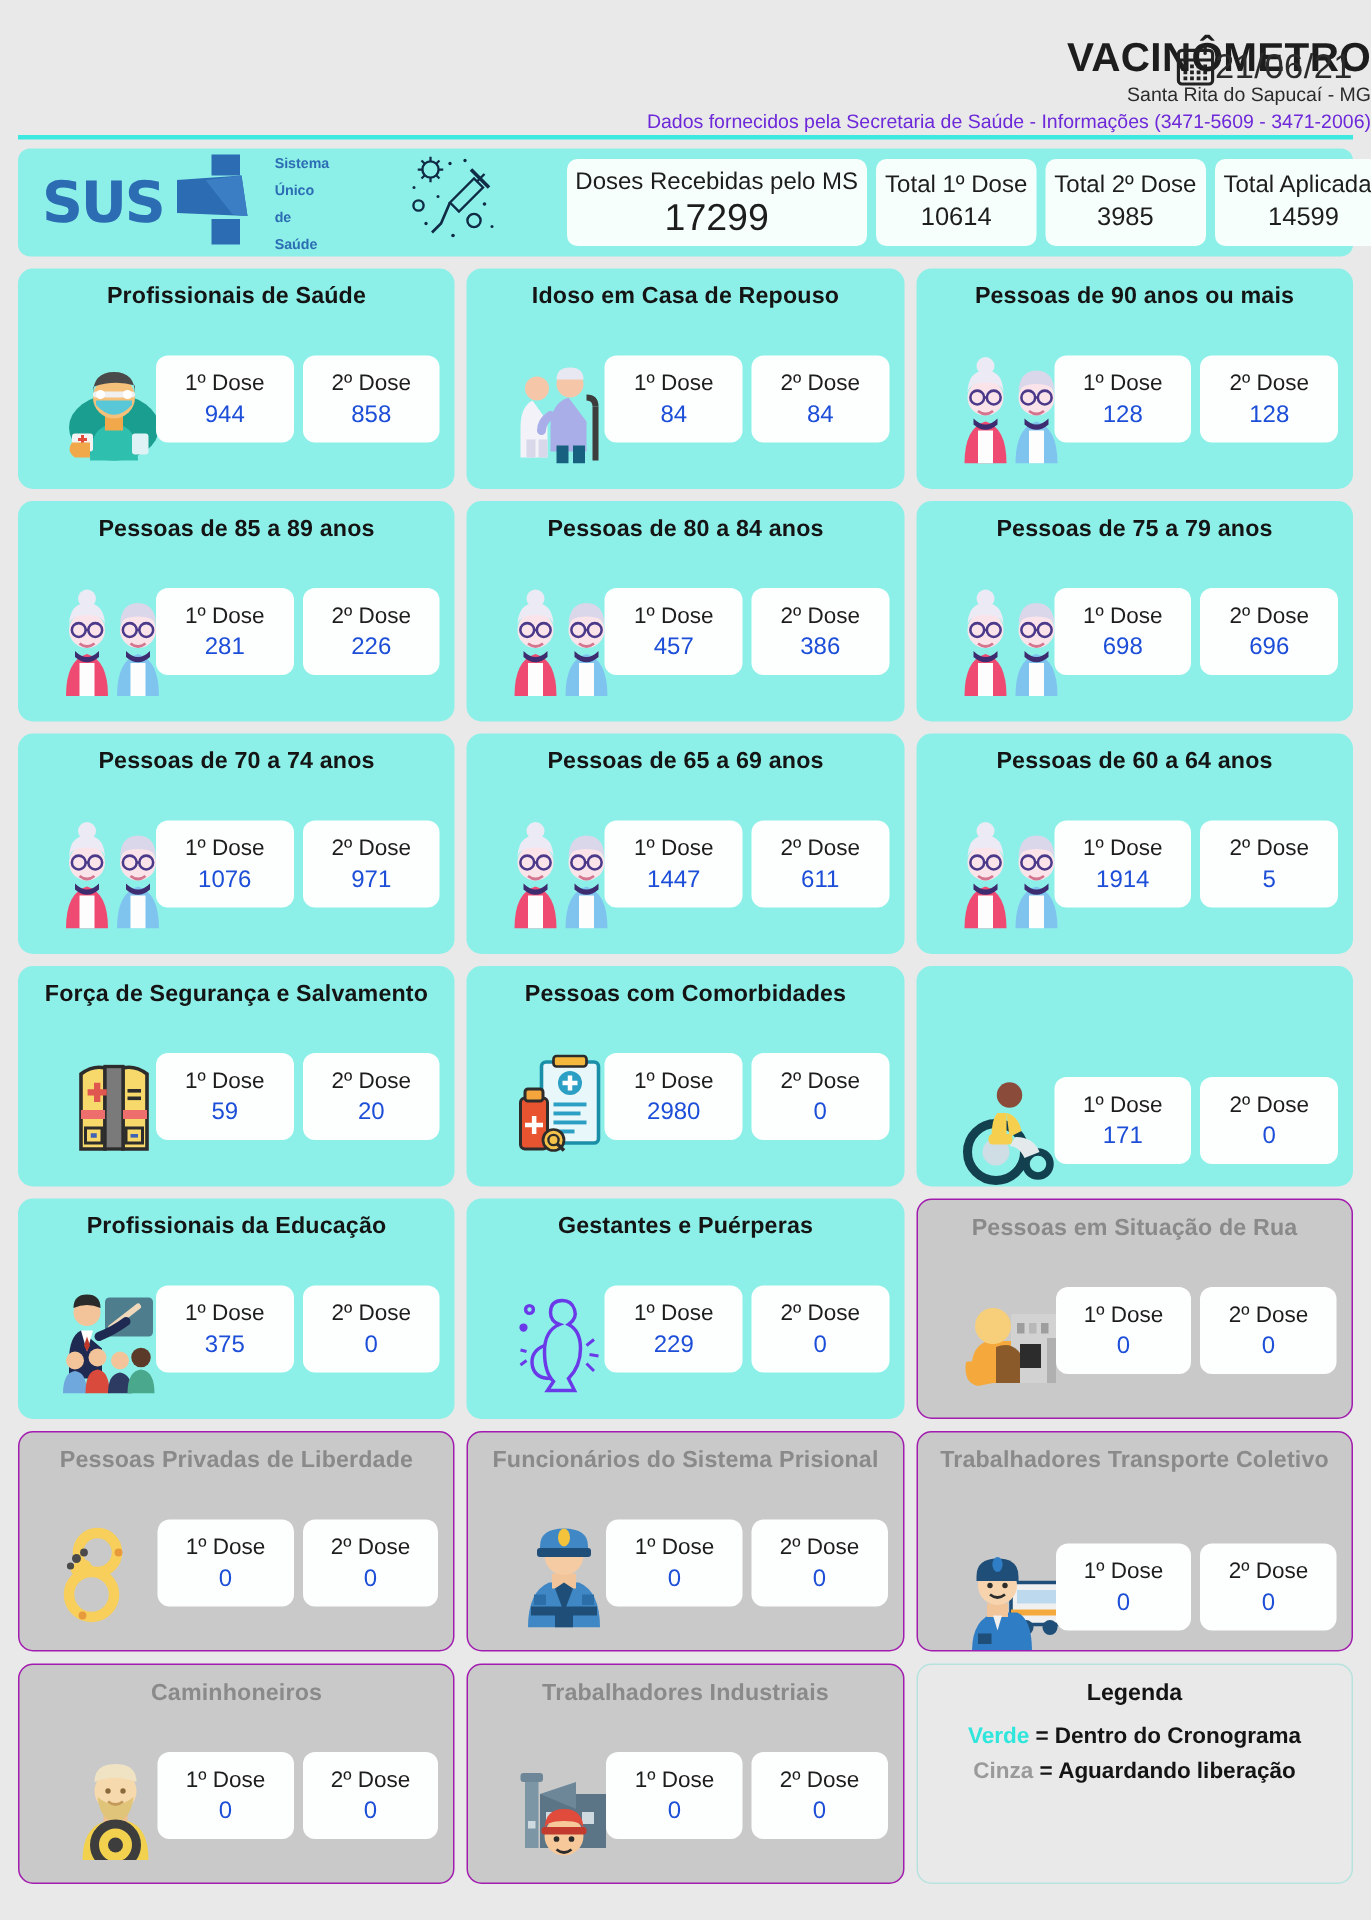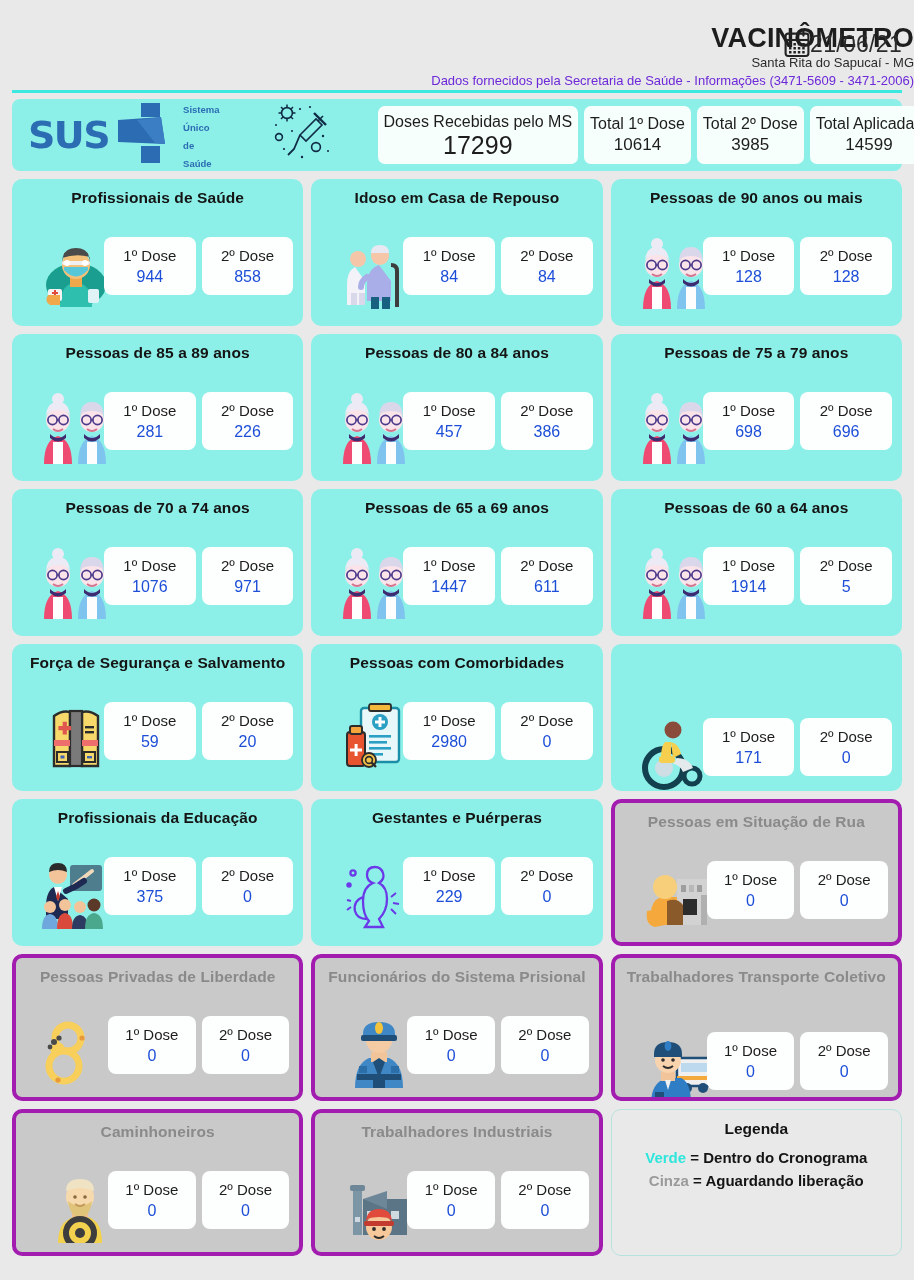--- a/index.html
+++ b/index.html
@@ -105,21 +105,21 @@
     gap: 8px;
   }
   .card {
     height: 147px;
     background: #8df0e8;
     border-radius: 10px;
     position: relative;
     padding: 8px 10px 0 10px;
     overflow: hidden;
   }
-  .card.grey { background: #c9c9c9; border: 4px solid #a21caf; }
+  .card.grey { background: #c9c9c9; border: 1px solid #a21caf; }
   .card-title {
     text-align: center;
     font-size: 15.5px;
     font-weight: bold;
     color: #141414;
     line-height: 21px;
     letter-spacing: 0.1px;
   }
   .card.grey .card-title { color: #8a8a8a; }
 

